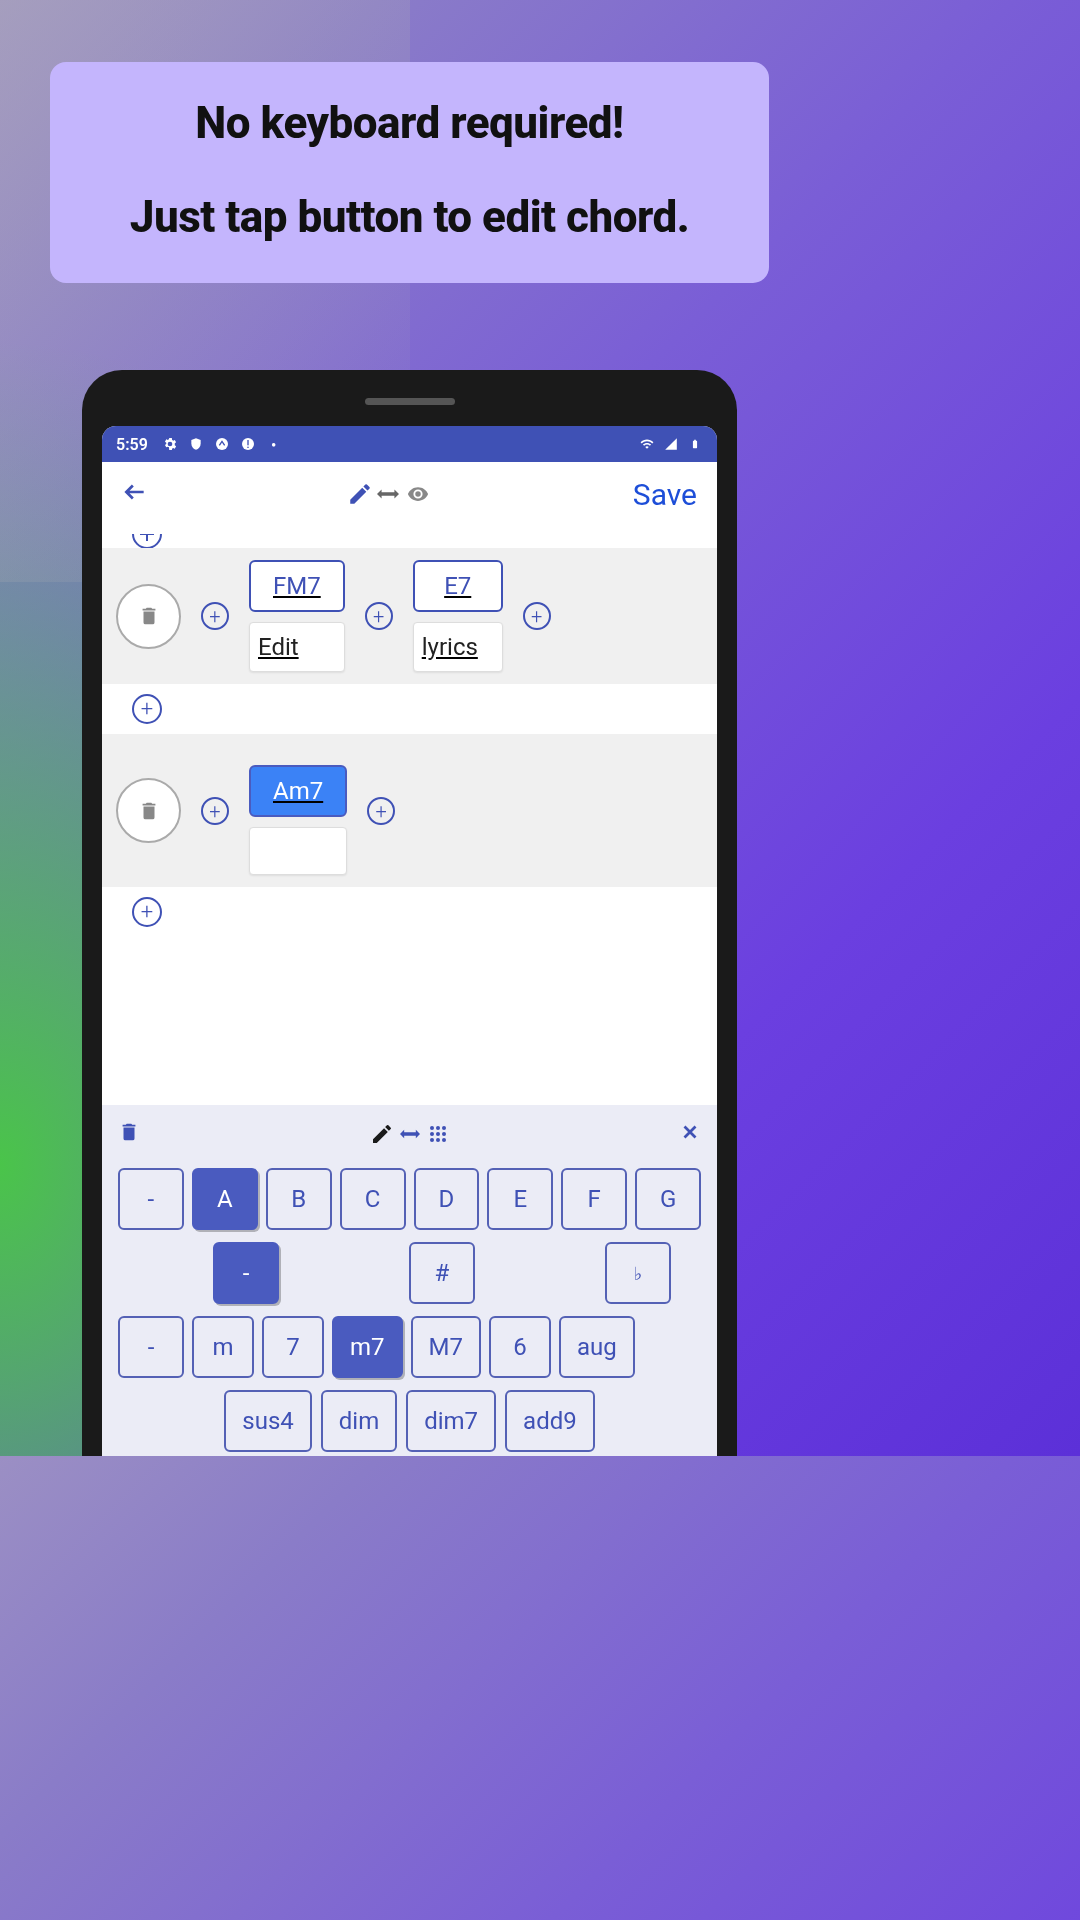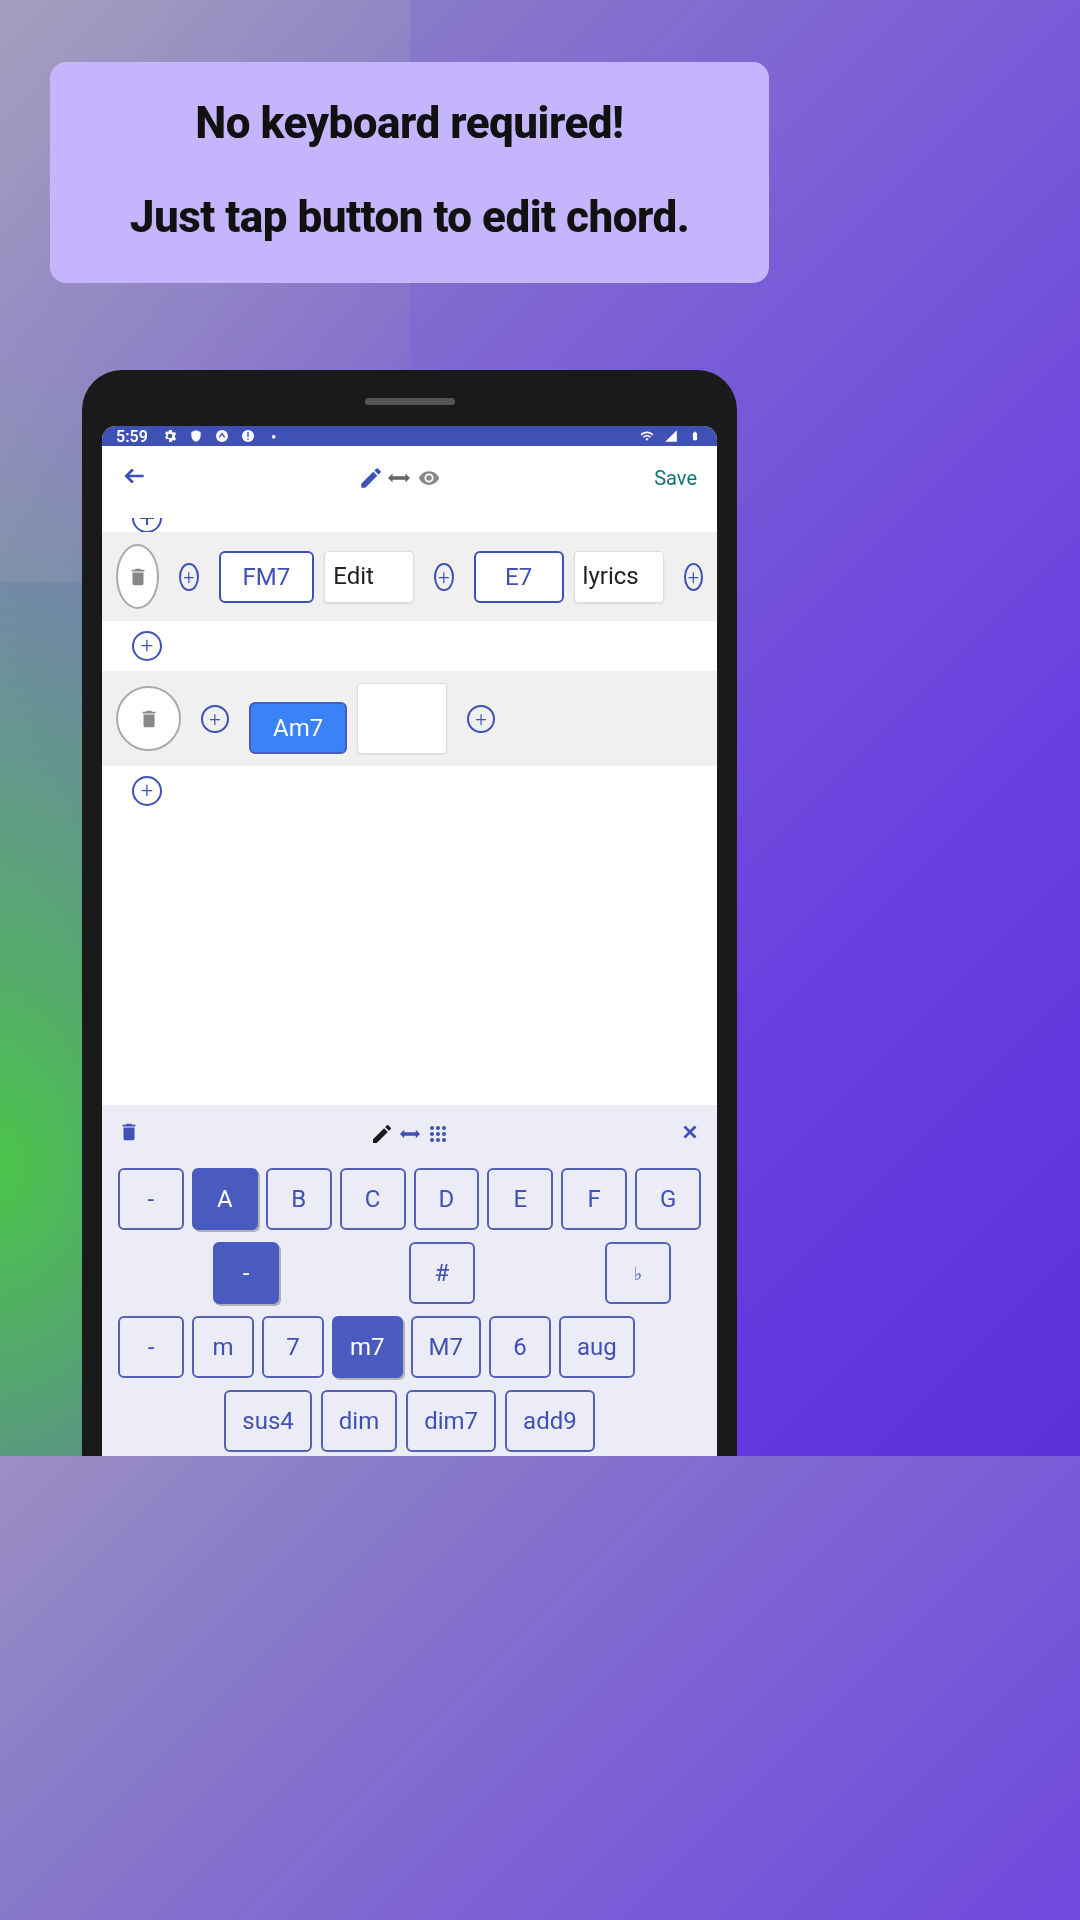--- a/index.html
+++ b/index.html
@@ -57,41 +57,41 @@
   .screen {
     width: 100%; height: 100%;
     background: #fff;
     border-radius: 14px 14px 0 0;
     overflow: hidden;
     display: flex; flex-direction: column;
     margin-top: 36px;
   }
 
   .statusbar {
-    height: 20px;
+    height: 36px;
     background: #3f51b5;
     color: #fff;
     display: flex; align-items: center;
     padding: 0 14px;
     font-size: 16px; font-weight: 600;
   }
   .statusbar .time { margin-right: 14px; }
   .sb-icons { display: flex; gap: 10px; align-items: center; }
   .sb-right { margin-left: auto; display: flex; gap: 8px; align-items: center; }
   .sb-ico { width: 16px; height: 16px; display: inline-flex; align-items: center; justify-content: center; }
 
   .appbar {
     height: 64px;
     display: flex; align-items: center;
     padding: 0 20px;
   }
   .back-arrow { color: #3f51b5; font-size: 30px; font-weight: 300; cursor: pointer; }
   .mode-toggle { margin: 0 auto; display: flex; align-items: center; gap: 4px; }
   .pencil-icon svg, .eye-icon svg, .arrows svg { display: block; }
-  .save-btn { color: #0f766e; font-size: 20px; cursor: pointer; }
+  .save-btn { color: #1d4ed8; font-size: 30px; cursor: pointer; }
 
   .content {
     flex: 1;
     overflow: hidden;
   }
   .add-row-partial {
     height: 22px;
     padding-left: 30px;
     display: flex; align-items: flex-end;
   }
@@ -119,21 +119,21 @@
     width: 65px; height: 65px;
     border: 2px solid #aaa;
     border-radius: 50%;
     background: #fff;
     display: flex; align-items: center; justify-content: center;
     cursor: pointer;
   }
   .trash-round svg { fill: #888; }
 
   .chord-col {
-    display: flex; gap: 10px;
+    display: flex; flex-direction: column; gap: 10px; text-decoration: underline;
   }
   .chord-chip {
     border: 2px solid #3f51b5;
     border-radius: 6px;
     padding: 10px 22px;
     color: #3f51b5;
     font-size: 24px;
     text-align: center;
     background: #fff;
     cursor: pointer;

